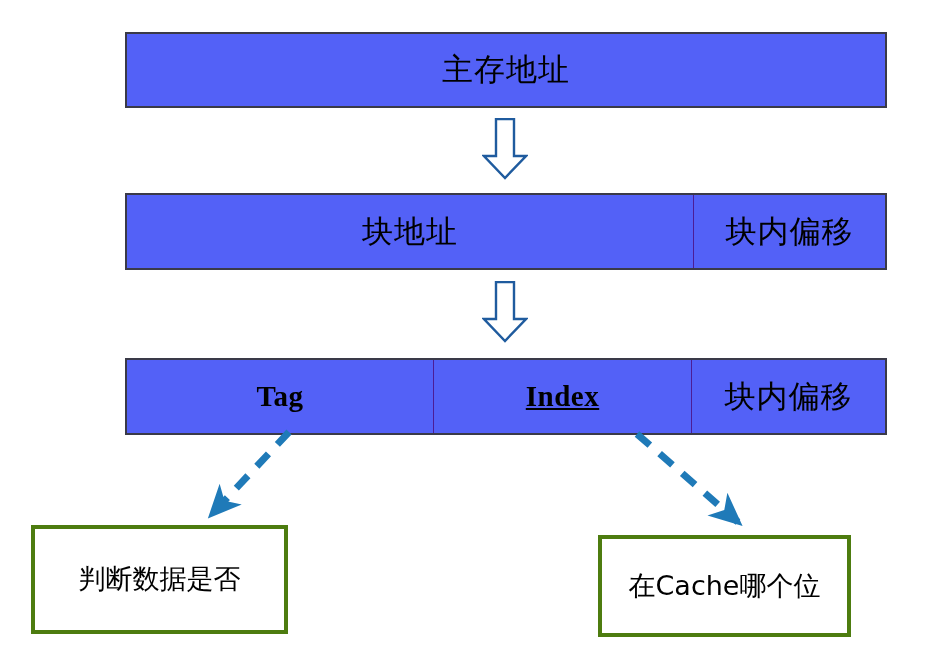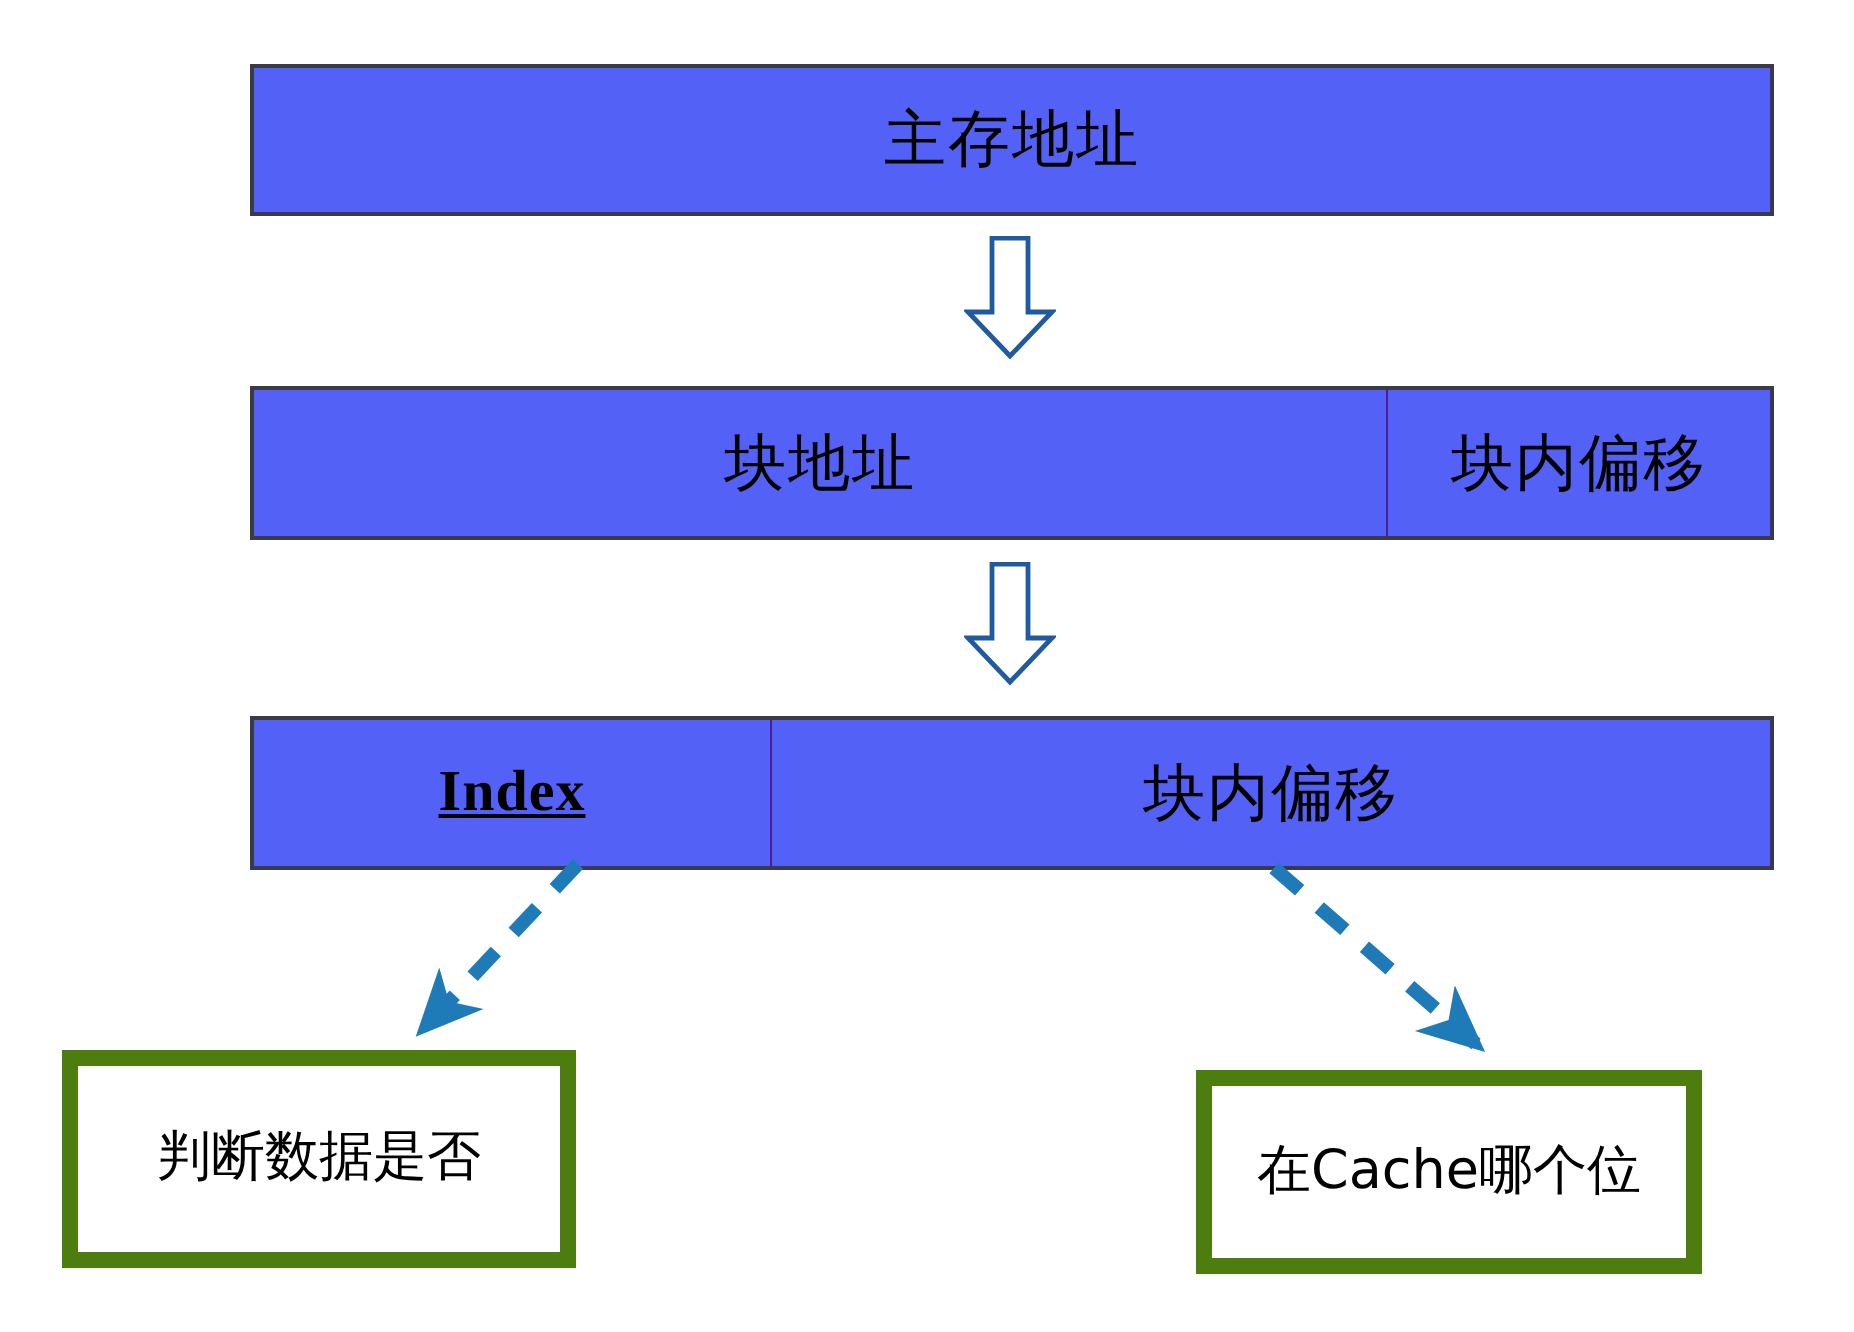--- a/index.html
+++ b/index.html
@@ -66,21 +66,21 @@
   
   .dash-arrow {
     position: absolute;
     pointer-events: none;
   }
 
   
   .note-box {
     position: absolute;
     box-sizing: border-box;
-    border: 8px solid #4d7c0f;
+    border: 4px solid #4d7c0f;
     background: #ffffff;
     display: flex;
     flex-direction: column;
     align-items: center;
     justify-content: center;
     font-family: "DejaVu Sans", "Liberation Sans", sans-serif;
     font-size: 27px;
     line-height: 1.36;
     color: #000000;
     white-space: nowrap;
@@ -105,20 +105,21 @@
   <div class="addr-bar" id="bar-block">
     <div class="seg cjk" style="flex:0 0 566px;">块地址</div>
     <div class="seg cjk" style="flex:1 1 auto;">块内偏移</div>
   </div>
 
   <svg class="block-arrow" style="left:482px; top:281px;" viewBox="0 0 46 62">
     <polygon points="14,1 32,1 32,38 44,38 23,60 2,38 14,38" fill="#ffffff" stroke="#1f5b9e" stroke-width="2.4" stroke-linejoin="miter"></polygon>
   </svg>
 
   <div class="addr-bar" id="bar-tag">
+    <div class="seg latin" style="flex:0 0 306px;">Tag</div>
     <div class="seg latin" style="flex:0 0 258px;text-decoration:underline;">Index</div>
     <div class="seg cjk" style="flex:1 1 auto;">块内偏移</div>
   </div>
 
   <svg class="dash-arrow" style="left:190px; top:424px; width:110px; height:104px;" viewBox="0 0 110 104">
     <defs>
       <marker id="arrowTag" viewBox="0 0 12 12" refX="9" refY="6" markerWidth="5.2" markerHeight="5.2" orient="auto-start-reverse">
         <path d="M 0 1 L 11 6 L 0 11 L 3 6 z" fill="#1f7ab8"></path>
       </marker>
     </defs>

